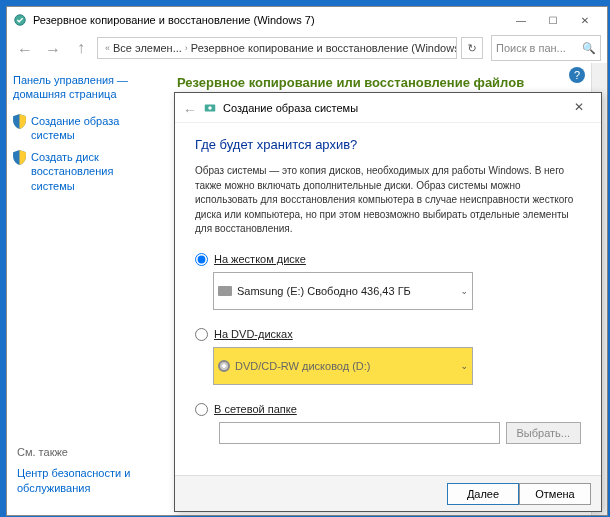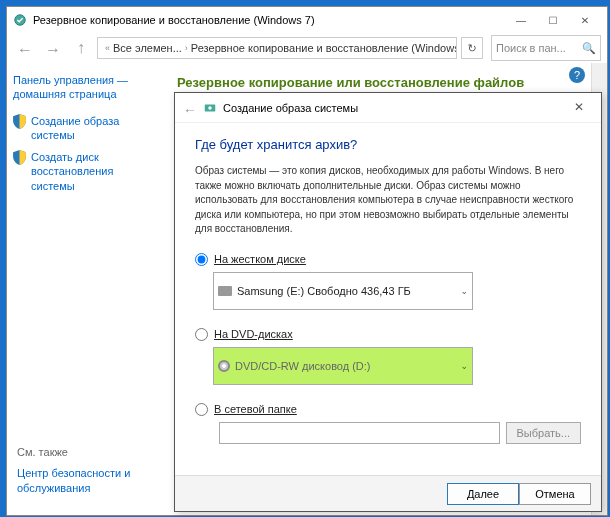--- a/index.html
+++ b/index.html
@@ -40,21 +40,21 @@
   .wiz-close { position: absolute; right: 6px; top: 4px; width: 32px; height: 20px; display: flex; align-items: center; justify-content: center; font-size: 12px; color: #555; }
 
   .wiz-body { flex: 1; padding: 14px 20px; font-size: 11px; color: #222; overflow: hidden; }
   .wiz-question { color: #003399; font-size: 13px; margin-bottom: 12px; }
   .wiz-desc { font-size: 10px; line-height: 1.45; margin-bottom: 16px; color: #333; }
 
   .opt { margin-bottom: 18px; }
   .opt-row { display: flex; align-items: flex-start; gap: 6px; margin-bottom: 6px; font-size: 11px; text-decoration: underline; }
   .opt-row input[type=radio] { margin: 0; }
   .combo { margin-left: 18px; width: 260px; height: 38px; border: 1px solid #aaa; background: #fff; display: flex; align-items: center; padding: 0 4px; font-size: 11px; gap: 5px; }
-  .combo.disabled { background: #bef264; color: #666; }
+  .combo.disabled { background: #fde047; color: #666; }
   .combo .chev { margin-left: auto; font-size: 9px; color: #555; }
   .drive-icon { width: 14px; height: 10px; background: #999; border-radius: 1px; }
   .dvd-icon { width: 12px; height: 12px; border-radius: 50%; border: 2px solid #888; background: radial-gradient(circle, #fff 30%, #ccc 31%); }
 
   .net-row { display: flex; gap: 6px; margin-left: 24px; align-items: center; }
   .net-input { flex: 1; height: 22px; border: 1px solid #aaa; background: #fff; }
   .browse-btn { height: 22px; padding: 0 10px; font-size: 11px; border: 1px solid #aaa; background: #efefef; color: #888; }
 
   .wiz-footer { height: 36px; border-top: 1px solid #ddd; background: #f4f4f4; display: flex; align-items: center; justify-content: flex-end; padding: 0 10px; gap: 0; }
   .wiz-btn { min-width: 72px; height: 22px; font-size: 11px; border: 1px solid #999; background: #fdfdfd; }

